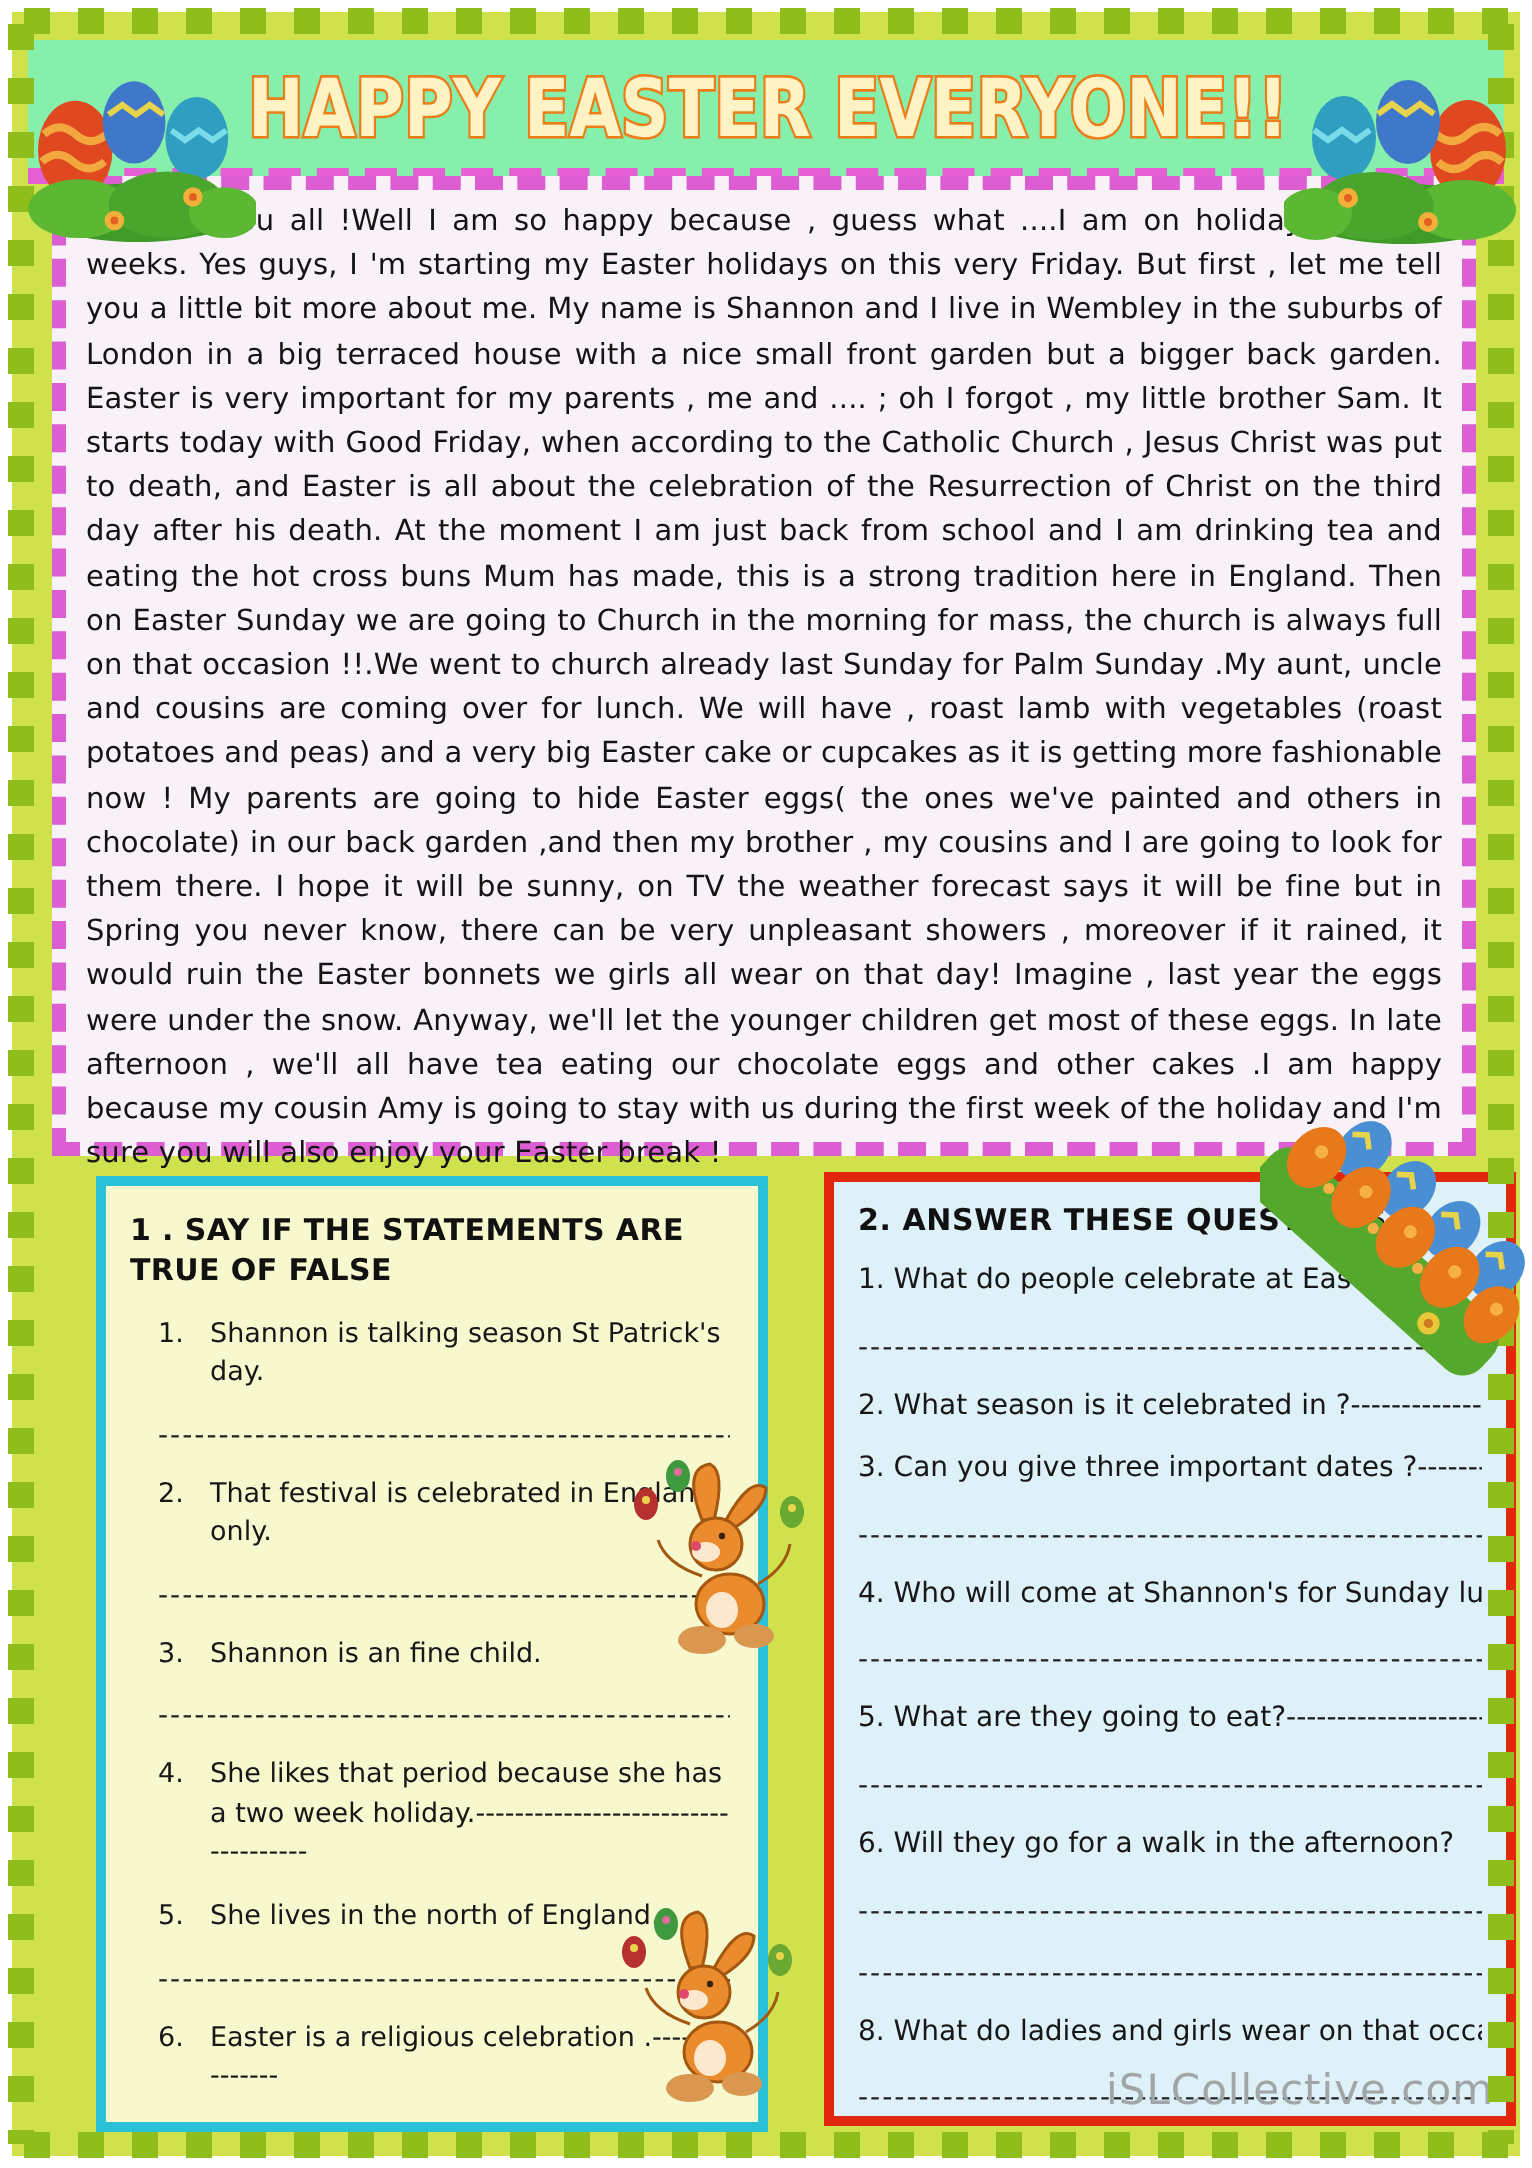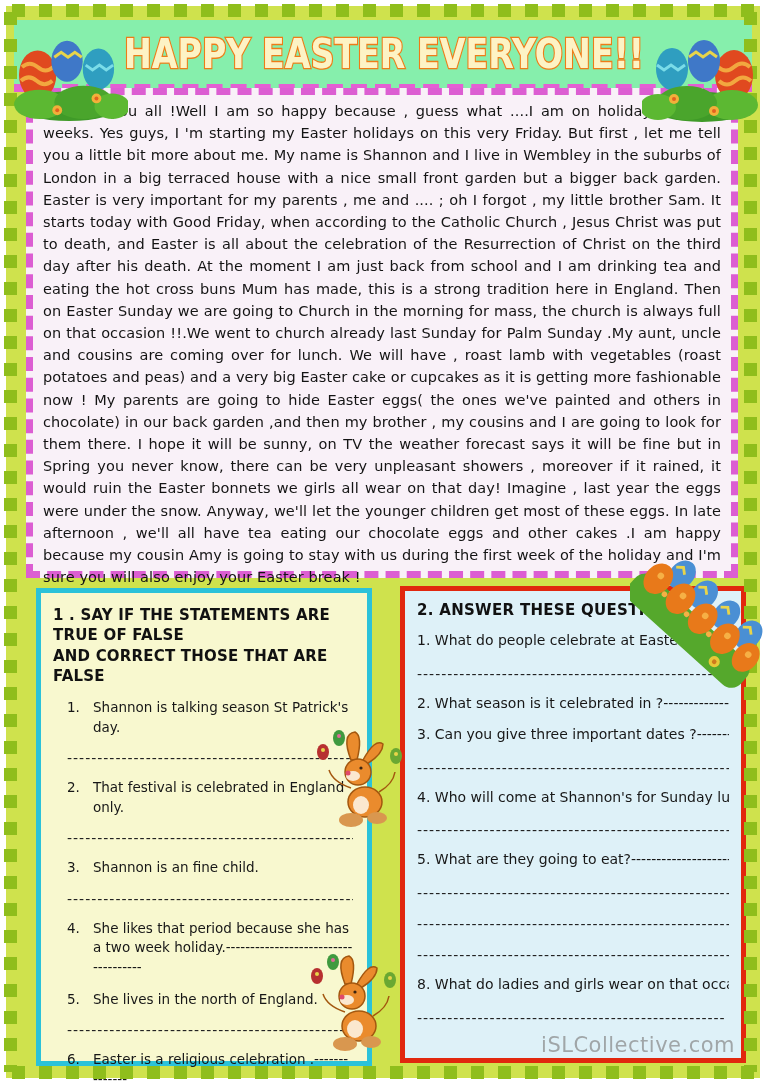--- a/index.html
+++ b/index.html
@@ -20,21 +20,21 @@
   .banner { position:absolute; left:14px; top:20px; width:738px; height:64px;
     background:#86efac; border-bottom:8px dashed #e45fd3; z-index:2; }
   .title-svg { position:absolute; left:100px; top:2px; }
 
   .passage { position:absolute; left:26px; top:88px; width:712px; height:490px;
     border:7px dashed #dc5ed2; background:#f9f1f8; box-sizing:border-box;
     padding:5px 10px; z-index:2; }
   .passage p { margin:0; font-size:14.5px; line-height:22.2px; color:#141414;
     text-align:justify; letter-spacing:0.1px; }
 
-  .box { position:absolute; box-sizing:border-box; z-index:2; }
+  .box { position:absolute; box-sizing:border-box; z-index:2;margin-left:12px; }
   .box1 { left:36px; top:588px; width:336px; height:478px;
     border:5px solid #2bc2d9; background:#f8f8cf; padding:12px 14px 6px 12px; }
   .box2 { left:400px; top:586px; width:346px; height:477px;
     border:5px solid #e1270e; background:#def1f8; padding:10px 12px 6px 12px; }
 
   .ex1-title { font-weight:bold; font-size:15px; line-height:1.35; color:#111;
     letter-spacing:0.2px; margin-bottom:8px; }
   .ex2-title { font-weight:bold; font-size:15px; color:#111; letter-spacing:0.3px;
     margin-bottom:10px; }
 
@@ -112,21 +112,20 @@
       <circle cx="88" cy="78" r="2" fill="#e2611f"></circle>
   </svg>
 
   <div class="passage">
     <p>Hello to you all !Well  I am so happy because , guess what ....I am on holidays for two weeks. Yes guys, I 'm starting my Easter holidays on this very Friday. But first , let me tell you a little bit more  about me. My name is Shannon and I live in Wembley in the suburbs of London in a big terraced house with a nice small front garden but a bigger back garden. Easter is very important for my parents , me and .... ; oh I forgot , my little brother Sam. It starts today with Good Friday, when according to the Catholic Church , Jesus Christ  was put to death, and Easter is all about the celebration of the Resurrection of Christ on the third day after his death. At the moment I am just back from school and I am drinking tea and eating the hot cross buns Mum has made, this is a strong tradition here in England. Then on Easter Sunday we are going to Church in the morning for mass, the church is always full on that occasion !!.We went to church already last Sunday for Palm Sunday .My aunt, uncle and cousins are coming over for lunch. We will have , roast lamb with vegetables  (roast potatoes  and peas) and a very big Easter cake  or cupcakes  as it is getting more fashionable now !  My parents are going to hide Easter eggs( the ones we've painted and others in chocolate) in our back garden ,and then my brother , my cousins and I are going to look for them there. I hope it will be sunny, on TV the  weather forecast says it will be fine but in Spring  you never know, there can be very unpleasant showers , moreover if it rained,  it would ruin the Easter bonnets we girls all wear on that day! Imagine , last year the eggs were under the snow. Anyway, we'll let the younger children get most of these eggs. In late afternoon , we'll all have tea eating our chocolate eggs and  other cakes .I am happy because my cousin Amy is going to stay with us during the first week of the holiday and I'm sure you will also enjoy your Easter break !</p>
   </div>
 
   <div class="box box1">
     <div class="ex1-title">
       <div>1 . SAY IF THE STATEMENTS ARE TRUE OF FALSE</div>
-      <div>AND CORRECT THOSE THAT ARE FALSE</div>
     </div>
     <div>
 
         <div class="s-item">
           <span class="s-num">1.</span>
           <span class="s-text">Shannon is talking season St Patrick's day.</span>
         </div>
         <div class="dash">------------------------------------------------</div>
 
         <div class="s-item">
@@ -171,20 +170,21 @@
 
         <div class="q-text">3. Can you give three important dates ?---------------</div>
         <div class="dash q-dash">----------------------------------------------------</div>
 
         <div class="q-text">4. Who will come at Shannon's for Sunday lunch?</div>
         <div class="dash q-dash">----------------------------------------------------</div>
 
         <div class="q-text">5. What are they going to eat?-------------------------</div>
         <div class="dash q-dash">----------------------------------------------------</div>
 
+        <div class="q-text">6.  Will they go for a walk in the afternoon?</div>
         <div class="dash q-dash">----------------------------------------------------</div>
 
         <div class="dash q-dash">----------------------------------------------------</div>
 
         <div class="q-text">8. What do ladies and girls wear on that occasion?</div>
         <div class="dash q-dash"> ---------------------------------------------------</div>
       </div>
     <div class="watermark">iSLCollective.com</div>
   </div>
 

